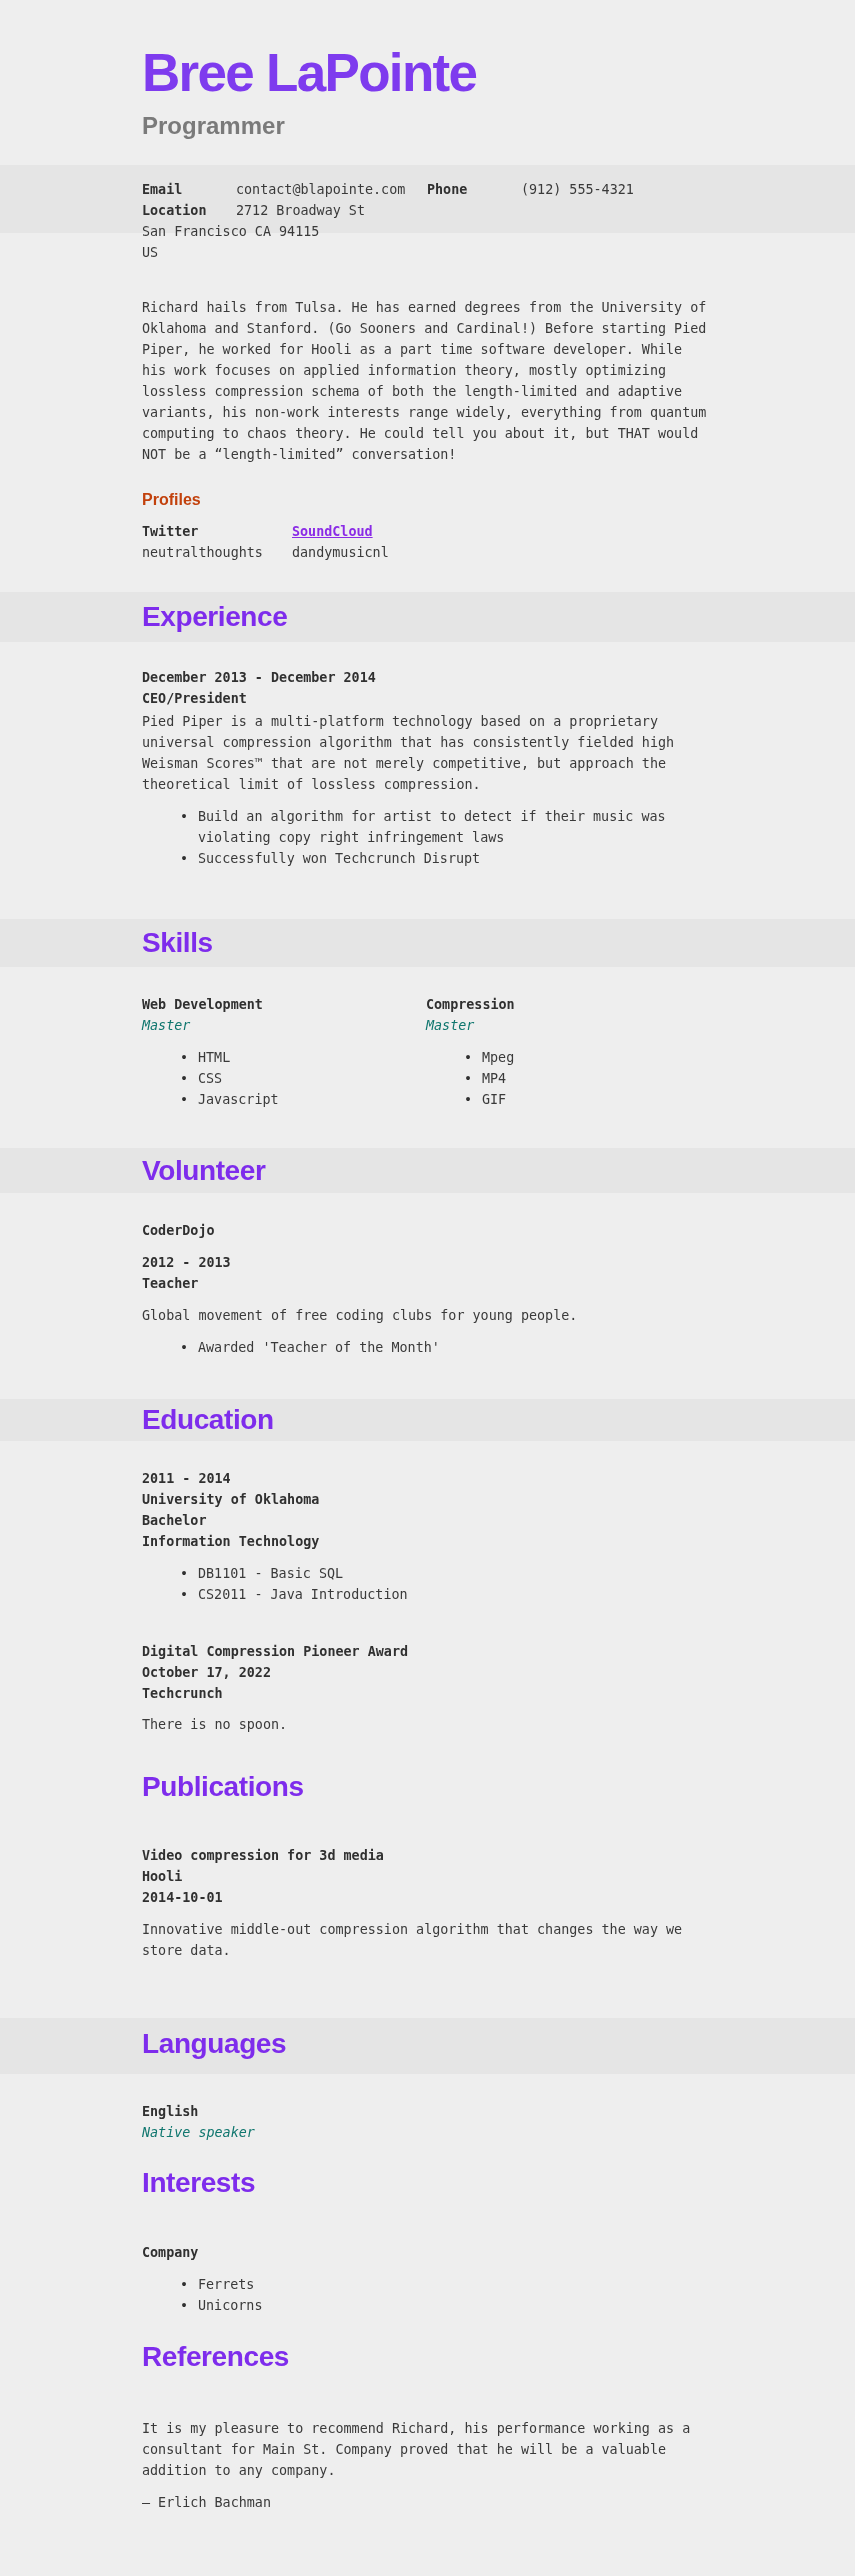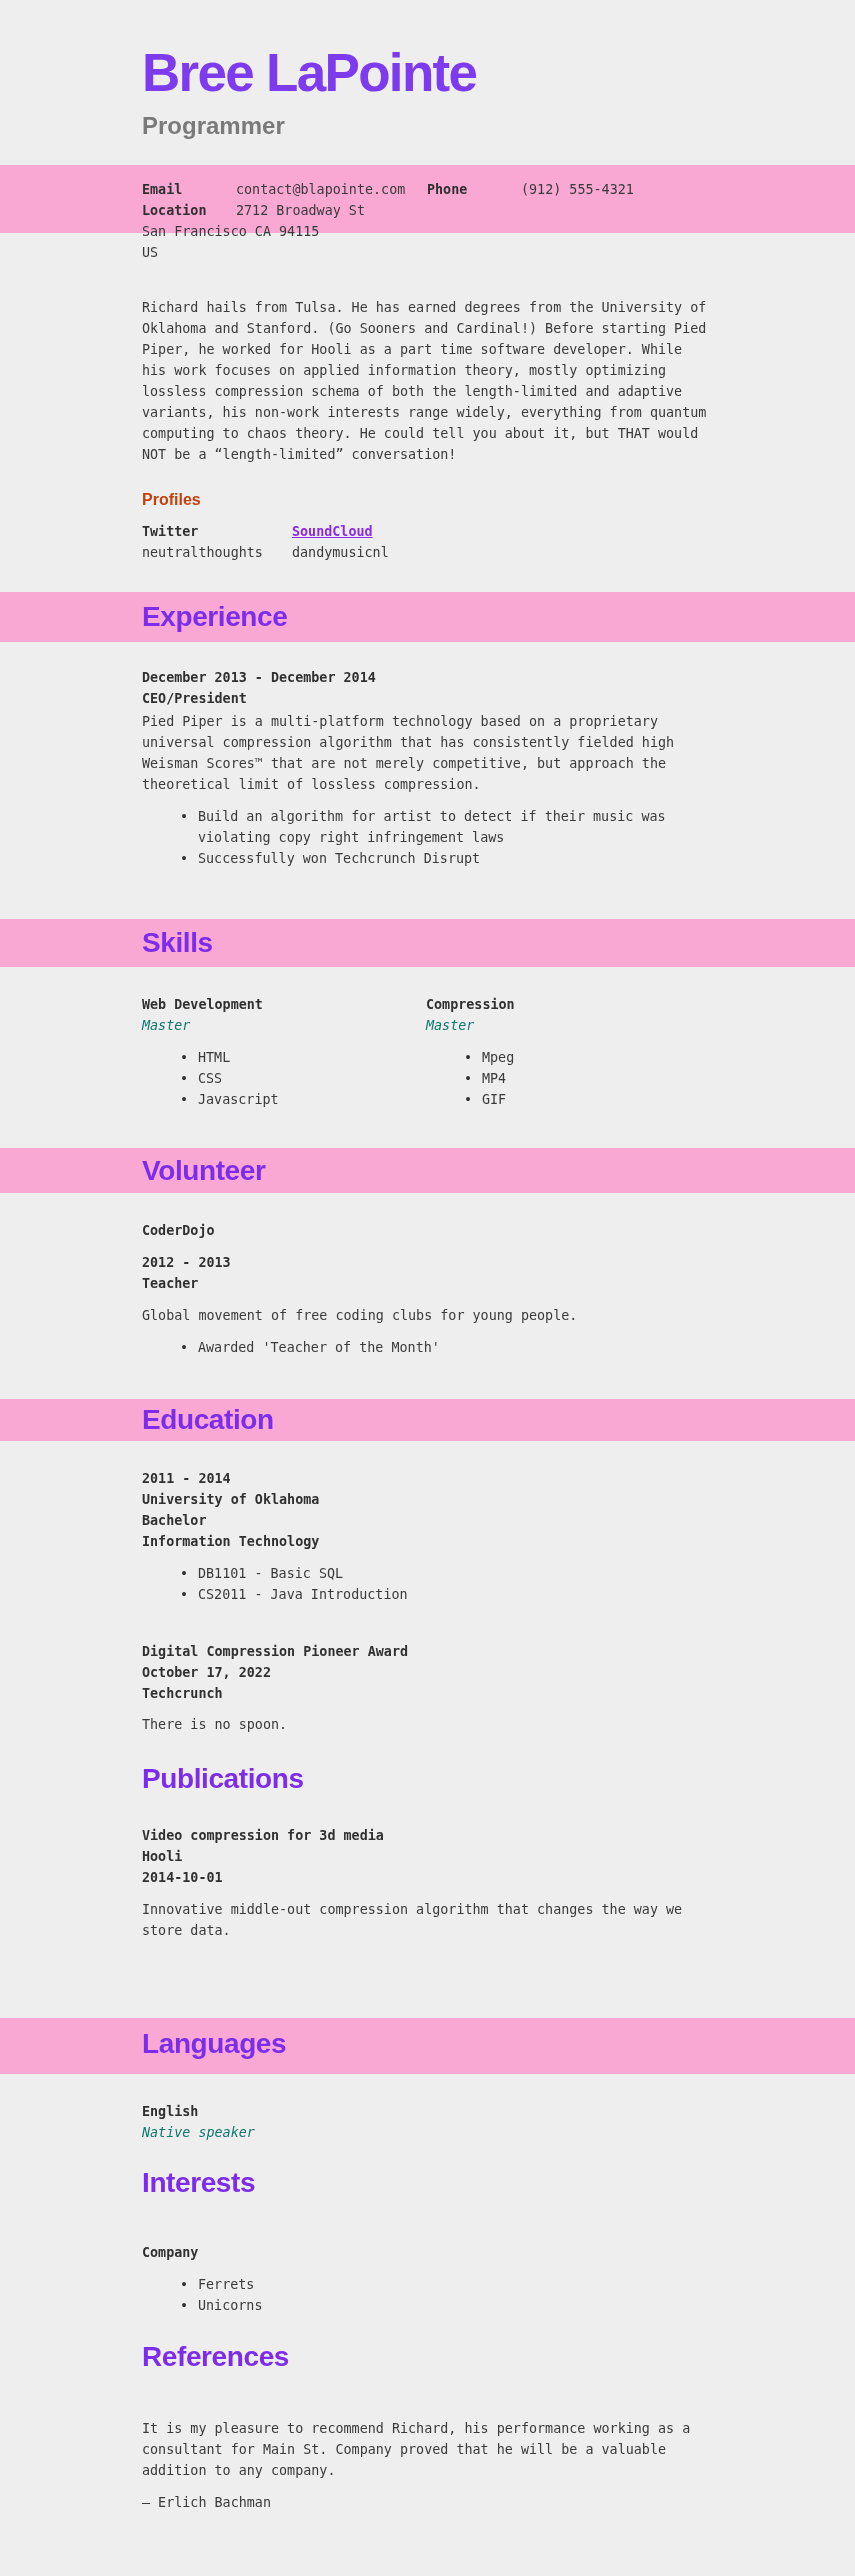--- a/index.html
+++ b/index.html
@@ -5,21 +5,21 @@
   * { margin:0; padding:0; box-sizing:border-box; }
   html,body { background:#ffffff; }
   body {
     width:856px; height:2576px;
     font-family:"DejaVu Sans Mono", monospace;
     font-size:13.4px; line-height:21px;
     color:#3a3a3a;
   }
   .stripe { width:856px; padding-left:142px; overflow:visible; }
   .dark  { background:#eeeeee; }
-  .light { background:#f9a8d4; }
+  .light { background:#e5e5e5; }
   .w { width:565px; }
 
   
   #s1 { height:165px; padding-top:45px; }
   #s2 { height:68px;  padding-top:14px; }
   #s3 { height:359px; padding-top:64px; }
   #s4 { height:50px;  padding-top:8.4px; }
   #s5 { height:277px; padding-top:25px; }
   #s6 { height:48px;  padding-top:6.7px; }
   #s7 { height:181px; padding-top:27px; }
@@ -67,23 +67,23 @@
   ul.plain { list-style:none; margin-top:11px; }
   ul.plain li { position:relative; padding-left:56px; }
   ul.plain li::before { content:"\2022"; position:absolute; left:38px; top:0; color:#303030; }
 
   .skills-grid { display:grid; grid-template-columns:284px 284px; }
 
   .mt2  { margin-top:1.7px; }
   .mt12 { margin-top:10px; }
   .mt13 { margin-top:11px; }
   .mt28 { margin-top:23.4px; }
-  .mt32 { margin-top:27px; }
+  .mt32 { margin-top:35px; }
   .mt43 { margin-top:36px; }
-  .mt50 { margin-top:30px; }
+  .mt50 { margin-top:42px; }
   .mt52 { margin-top:43px; }
   .mt54 { margin-top:45px; }
 </style>
 </head>
 <body>
 
 <section id="s1" class="stripe dark">
   <h1 class="name">Bree LaPointe</h1>
   <div class="role">Programmer</div>
 </section>

